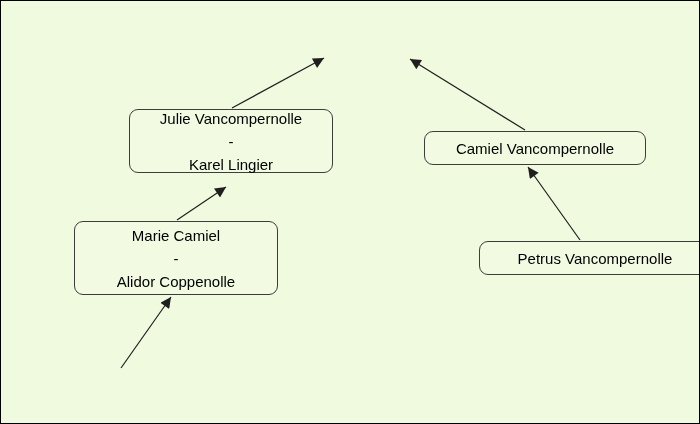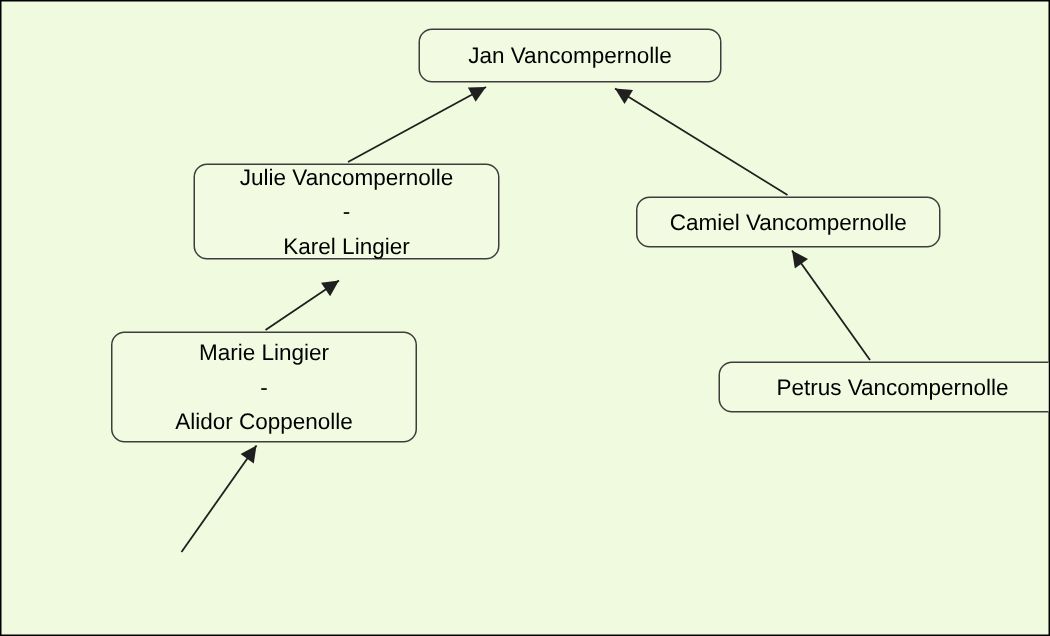--- a/index.html
+++ b/index.html
@@ -62,36 +62,33 @@
     </defs>
     <g id="edges-group">
         <line x1="231" y1="107" x2="323" y2="57" marker-end="url(#arrowhead)"></line>
         <line x1="524" y1="129" x2="409" y2="58" marker-end="url(#arrowhead)"></line>
         <line x1="176" y1="219" x2="225" y2="186" marker-end="url(#arrowhead)"></line>
         <line x1="120" y1="367" x2="170" y2="296" marker-end="url(#arrowhead)"></line>
         <line x1="579" y1="239" x2="527" y2="166" marker-end="url(#arrowhead)"></line>
       </g>
   </svg>
 
-  <div class="node" style="left:278px; top:18px; width:202px; height:36px;">
-    <span class="node-label">Jan Vancompernolle</span>
-  </div>
 
   <div class="node" style="left:128px; top:108px; width:204px; height:64px;">
     <span class="node-label">Julie Vancompernolle
 -
 Karel Lingier</span>
   </div>
 
-  <div class="node" style="left:423px; top:130px; width:203px; height:34px;">
+  <div class="node" style="left:423px; top:130px; width:222px; height:34px;">
     <span class="node-label">Camiel Vancompernolle</span>
   </div>
 
   <div class="node" style="left:73px; top:220px; width:204px; height:74px;">
-    <span class="node-label">Marie Lingier
+    <span class="node-label">Marie Camiel
 -
 Alidor Coppenolle</span>
   </div>
 
   <div class="node" style="left:478px; top:240px; width:232px; height:34px;">
     <span class="node-label">Petrus Vancompernolle</span>
   </div>
 
 
 </div>

